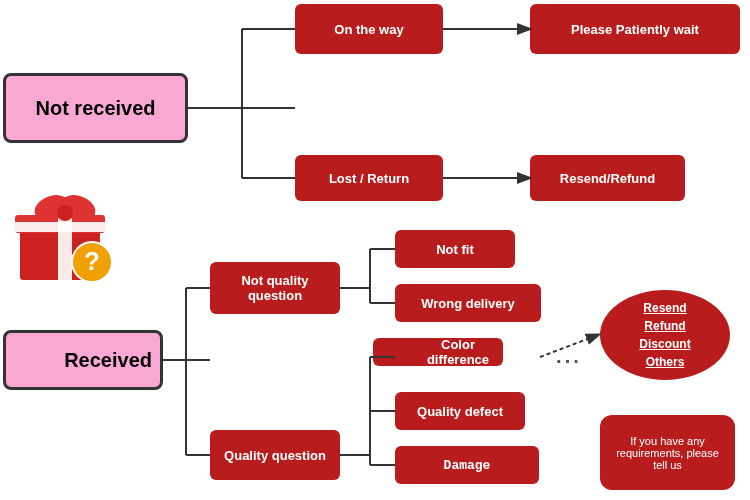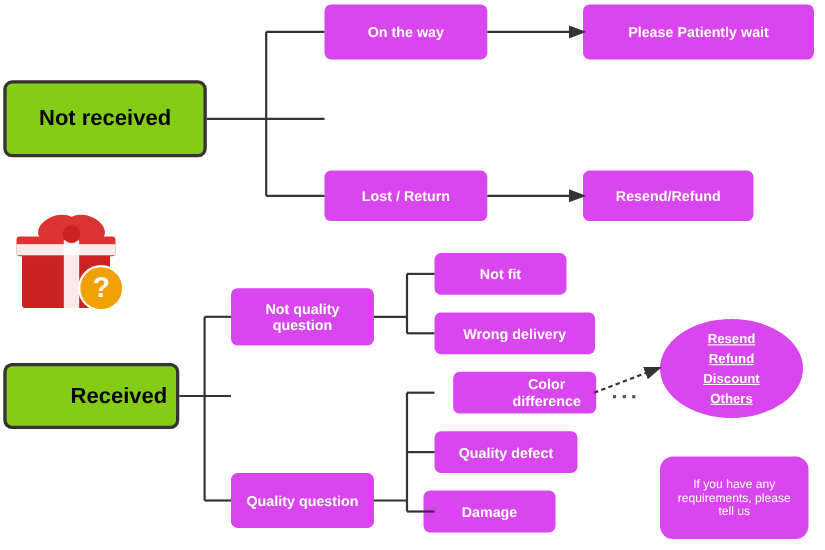--- a/index.html
+++ b/index.html
@@ -18,27 +18,27 @@
       border-radius: 6px;
       display: flex;
       align-items: center;
       justify-content: center;
       text-align: center;
       font-weight: bold;
       padding: 4px 8px;
     }
 
     .node-dark {
-      background: #d946ef;
+      background: #b91c1c;
       color: #fff;
       border-radius: 6px;
     }
 
     .node-large {
-      background: #84cc16;
+      background: #f9a8d4;
       color: #000;
       font-size: 20px;
       font-weight: bold;
       border: 3px solid #333;
       border-radius: 8px;
     }
 
     
     .gift-box {
       position: absolute;
@@ -98,29 +98,29 @@
 </div>
 
 <div class="node node-dark" style="left:395px; top:230px; width:120px; height:38px;">
   <span>Not fit</span>
 </div>
 
 <div class="node node-dark" style="left:395px; top:284px; width:146px; height:38px;">
   <span>Wrong delivery</span>
 </div>
 
-<div class="node node-dark" style="left:412px; top:338px; width:130px; height:38px;padding-left:48px;">
+<div class="node node-dark" style="left:373px; top:338px; width:130px; height:28px;padding-left:48px;">
   <span>Color difference</span>
 </div>
 
 <div class="node node-dark" style="left:395px; top:392px; width:130px; height:38px;">
   <span>Quality defect</span>
 </div>
 
-<div class="node node-dark" style="left:385px; top:446px; width:120px; height:38px;">
+<div class="node node-dark" style="left:395px; top:446px; width:144px; height:38px;font-family:Liberation Mono, monospace;">
   <span>Damage</span>
 </div>
 
 <div class="node node-dark" style="left:600px; top:290px; width:130px; height:90px; border-radius:50%; line-height:1.5; white-space:pre-line; font-size:12px;">
   <span style="white-space:pre-line;text-decoration:underline;">Resend
 Refund
 Discount
 Others</span>
 </div>
 

